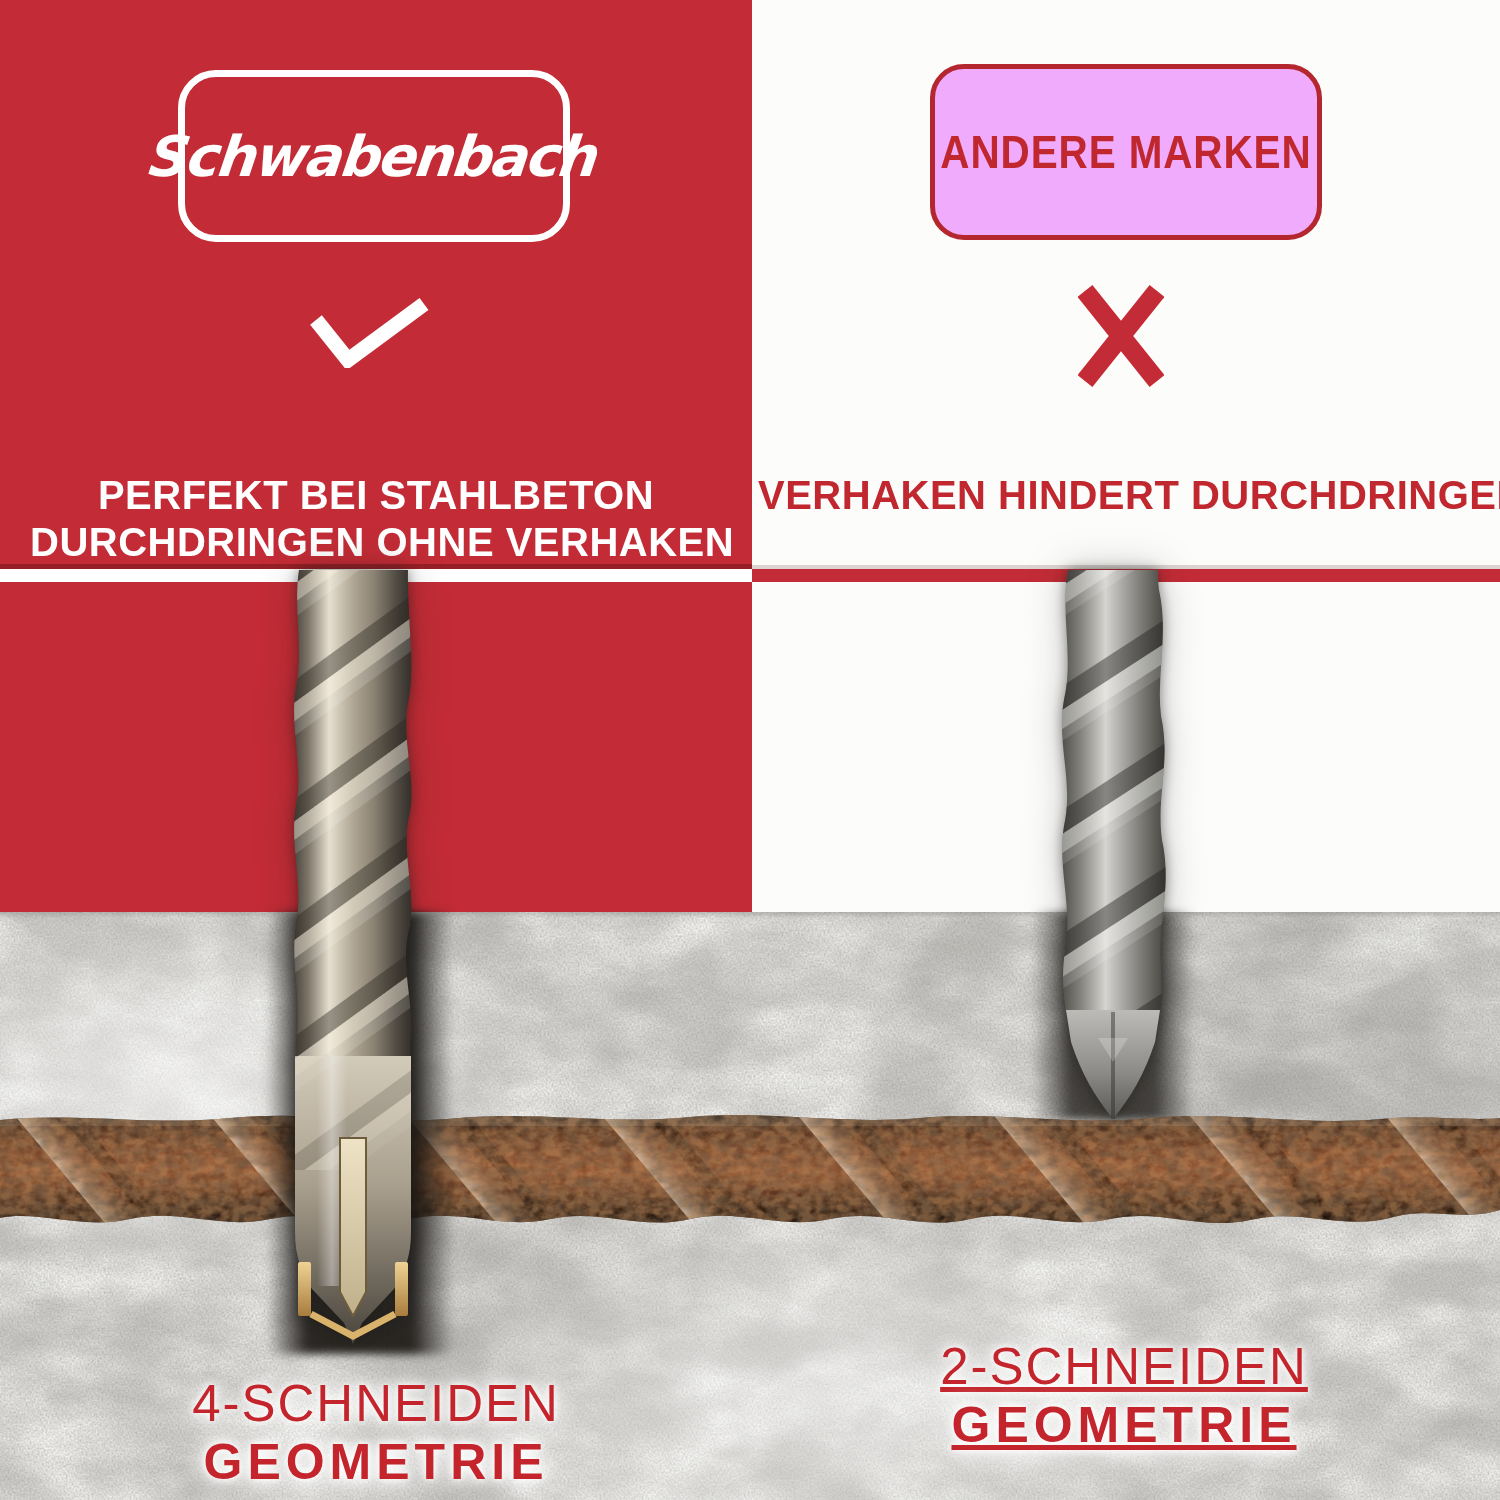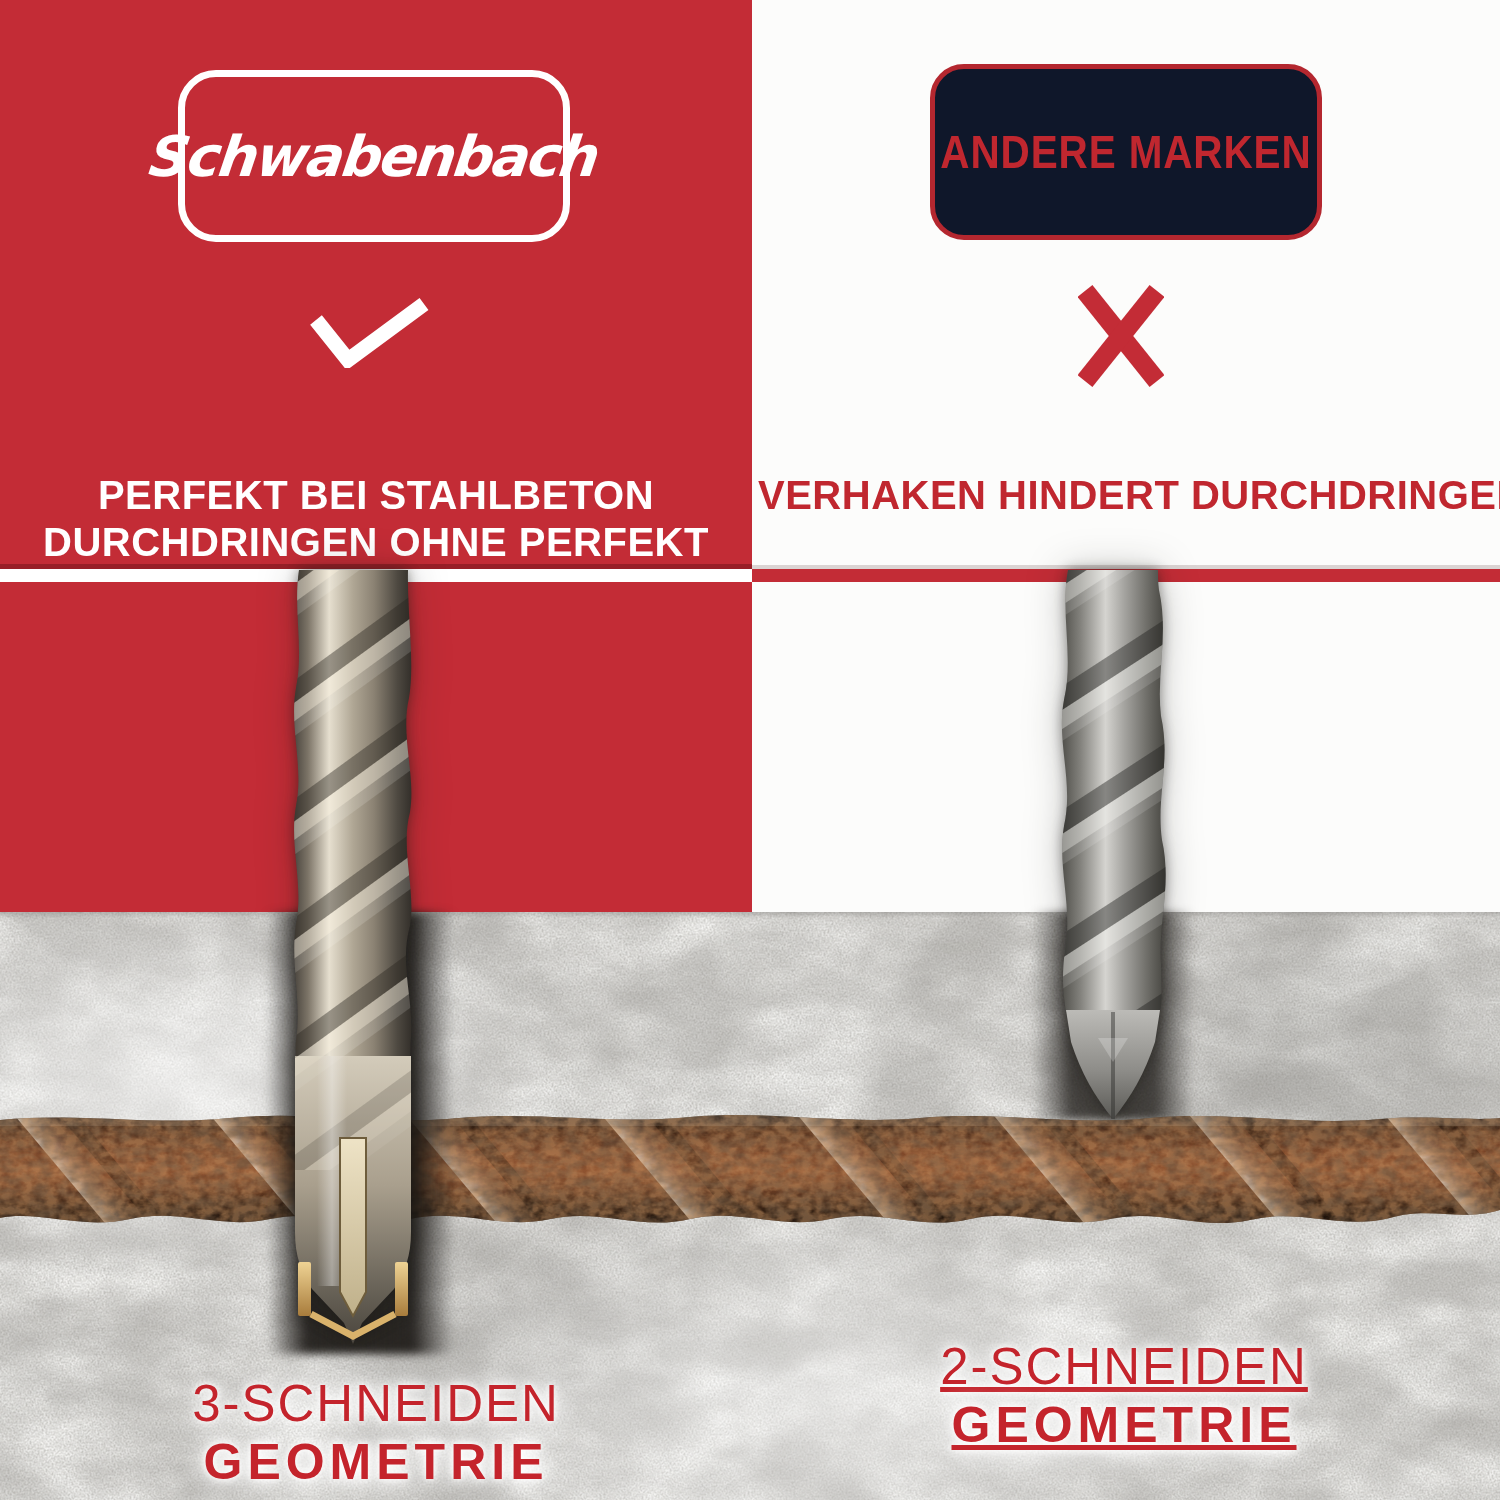--- a/index.html
+++ b/index.html
@@ -25,21 +25,21 @@
     box-shadow:0 -5px 0 0 rgba(100,15,22,.45);z-index:2;}
   .stripe-right{left:752px;top:569px;width:748px;height:13px;background:var(--brand-red);
     box-shadow:0 -4px 0 0 rgba(120,90,90,.25);z-index:2;}
 
   
   .badge-brand{left:178px;top:70px;width:392px;height:172px;border:7px solid #fff;
     border-radius:38px;background:var(--brand-red);display:flex;align-items:center;justify-content:center;z-index:3;}
   .logo-text{position:static;color:#fff;font-family:"DejaVu Sans",sans-serif;font-weight:bold;font-style:italic;
     font-size:56px;letter-spacing:-2px;transform:skewX(-8deg);white-space:nowrap;}
   .badge-other{left:930px;top:64px;width:392px;height:176px;border:5px solid var(--badge-border-red);
-    border-radius:34px;background:#0f172a;display:flex;align-items:center;justify-content:center;z-index:3;}
+    border-radius:34px;background:#f0abfc;display:flex;align-items:center;justify-content:center;z-index:3;}
   .badge-other-text{position:static;color:var(--text-red);font-weight:700;font-size:46px;
     letter-spacing:1px;transform:scaleX(.88);white-space:nowrap;}
 
   
   .mark-check{left:308px;top:296px;width:124px;height:72px;z-index:3;}
   .mark-cross{left:1078px;top:284px;width:86px;height:104px;z-index:3;}
 
   
   .heading{z-index:3;text-align:center;font-weight:700;font-size:40px;line-height:47px;letter-spacing:.5px;margin-top:44px;}
   .heading span{position:static;display:block;white-space:nowrap;}
@@ -105,21 +105,21 @@
     <polyline points="8,24 40,64 116,8" fill="none" stroke="#ffffff" stroke-width="15"></polyline>
   </svg>
 
   <svg class="mark-cross" width="86" height="104" viewBox="0 0 86 104">
     <line x1="7" y1="7" x2="79" y2="97" stroke="#C32C36" stroke-width="19"></line>
     <line x1="79" y1="7" x2="7" y2="97" stroke="#C32C36" stroke-width="19"></line>
   </svg>
 
   <h2 class="heading heading-left">
     <span>PERFEKT BEI STAHLBETON</span>
-    <span>DURCHDRINGEN OHNE PERFEKT</span>
+    <span>DURCHDRINGEN OHNE VERHAKEN</span>
   </h2>
   <h2 class="heading heading-right">
     <span>VERHAKEN HINDERT DURCHDRINGEN</span>
   </h2>
 
   <div class="concrete">
     <svg width="1500" height="588" viewBox="0 0 1500 588">
       <defs>
         <filter id="blotchW" x="-5%" y="-5%" width="110%" height="110%">
           <feTurbulence type="fractalNoise" baseFrequency="0.008 0.013" numOctaves="5" seed="3"></feTurbulence>
@@ -255,21 +255,21 @@
       </pattern>
     </defs>
     <path d="M18,0 C10,44 24,86 14,130 C6,172 24,212 14,256 C7,298 23,336 15,380 C11,410 14,428 16,442 L110,442 C113,426 111,410 111,394 C108,352 122,314 112,270 C106,228 121,190 111,146 C106,104 119,64 109,20 C108,13 108,6 108,0 Z" fill="url(#mR)"></path>
     <path d="M18,0 C10,44 24,86 14,130 C6,172 24,212 14,256 C7,298 23,336 15,380 C11,410 14,428 16,442 L110,442 C113,426 111,410 111,394 C108,352 122,314 112,270 C106,228 121,190 111,146 C106,104 119,64 109,20 C108,13 108,6 108,0 Z" fill="url(#flR)" opacity="0.85"></path>
     <path d="M16,440 L110,440 L105,472 C95,503 81,527 63,549 C45,527 31,503 21,472 Z" fill="url(#mRt)"></path>
     <path d="M63,549 L63,442" stroke="rgba(45,45,42,0.45)" stroke-width="4"></path>
     <path d="M48,468 L78,468 L63,492 Z" fill="rgba(255,255,255,0.22)"></path>
   </svg>
 
   <div class="caption caption-left">
-    <div class="cap1">3-SCHNEIDEN</div>
+    <div class="cap1">4-SCHNEIDEN</div>
     <div class="cap2">GEOMETRIE</div>
   </div>
   <div class="caption caption-right">
     <div class="cap1">2-SCHNEIDEN</div>
     <div class="cap2">GEOMETRIE</div>
   </div>
 
 </div>
 
 </body></html>

